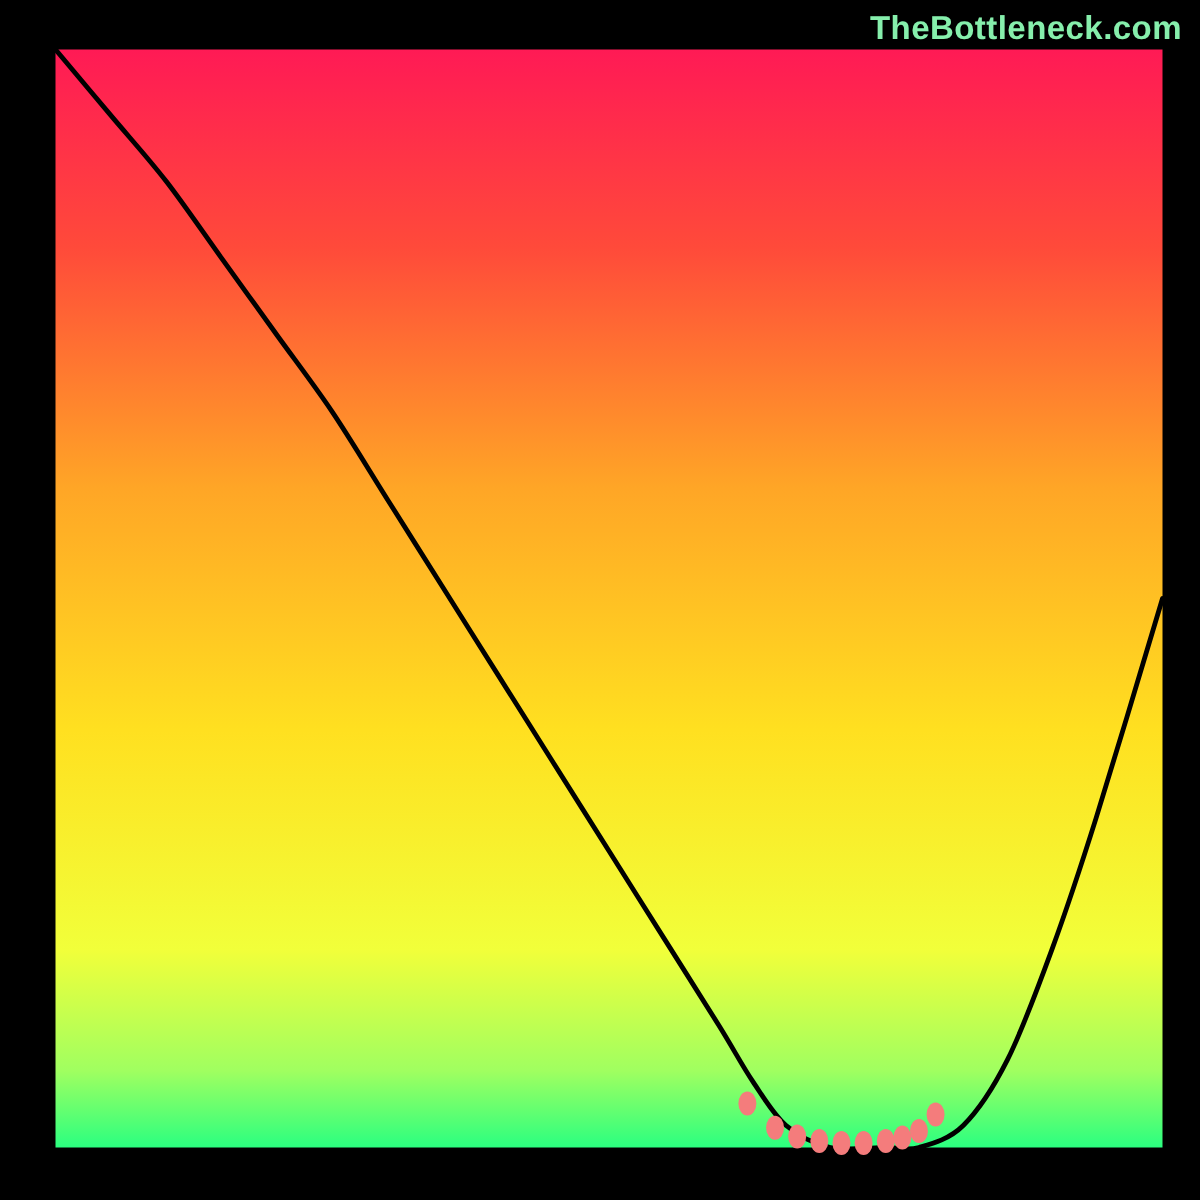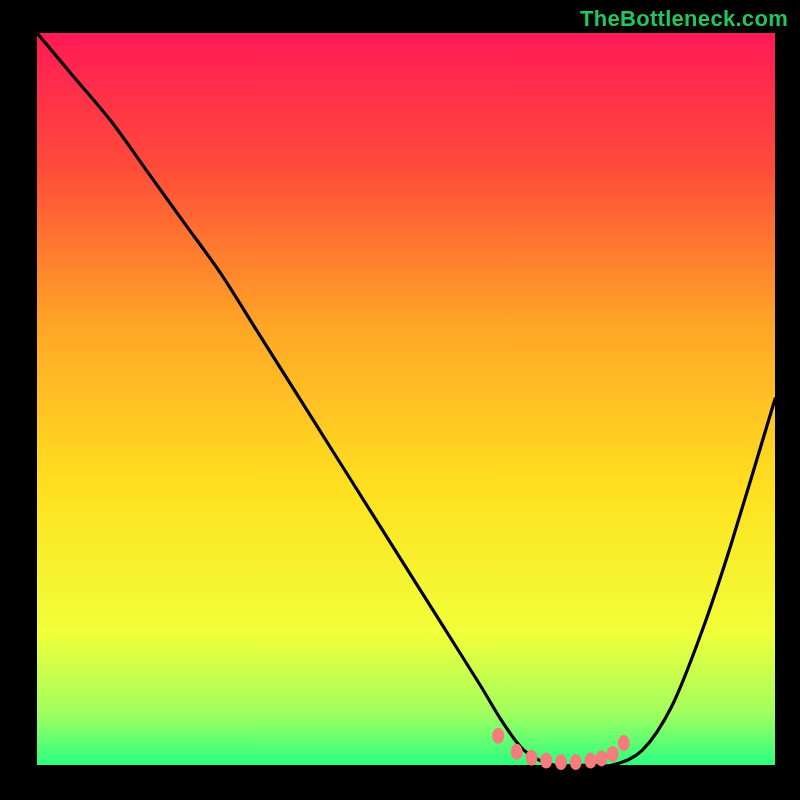--- a/index.html
+++ b/index.html
@@ -1,21 +1,21 @@
 <!DOCTYPE html>
 <html><head>
 <meta charset="utf-8">
 <style>
   * { margin: 0; padding: 0; box-sizing: border-box; }
   html, body { width: 800px; height: 800px; overflow: hidden; background: #000; }
   .frame { width: 800px; height: 800px; background: #000; position: relative; }
   .watermark {
     position: absolute;
     top: 6px; right: 12px;
-    color: #22c55e;
+    color: #86efac;
     font-family: Arial, Helvetica, sans-serif;
     font-size: 22px;
     font-weight: bold;
     letter-spacing: 0.3px;
     z-index: 5;
   }
   svg.plot { position: absolute; inset: 0; }
 </style>
 </head>
 <body>

